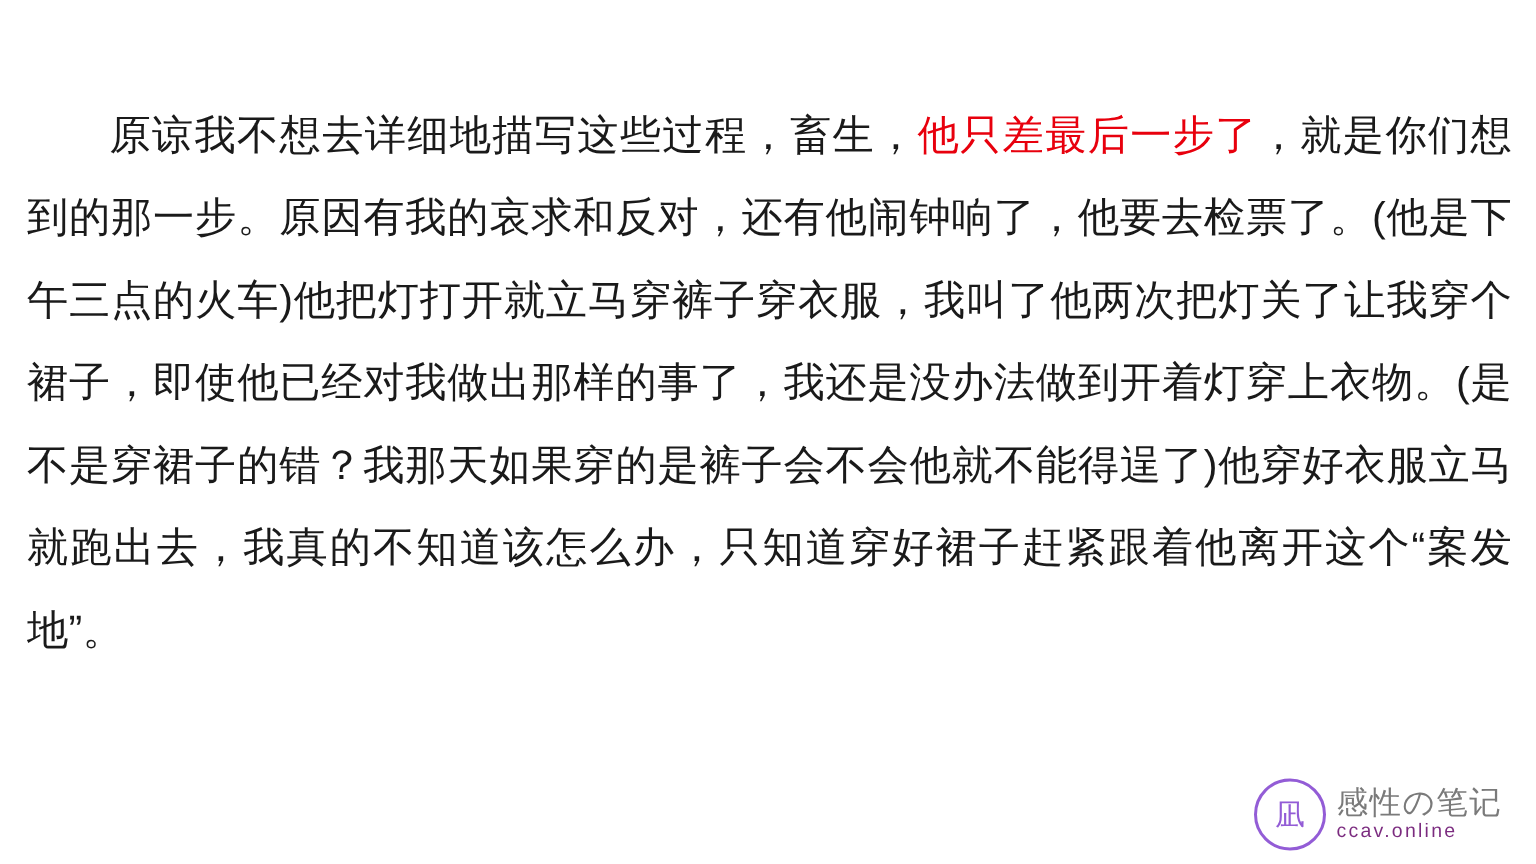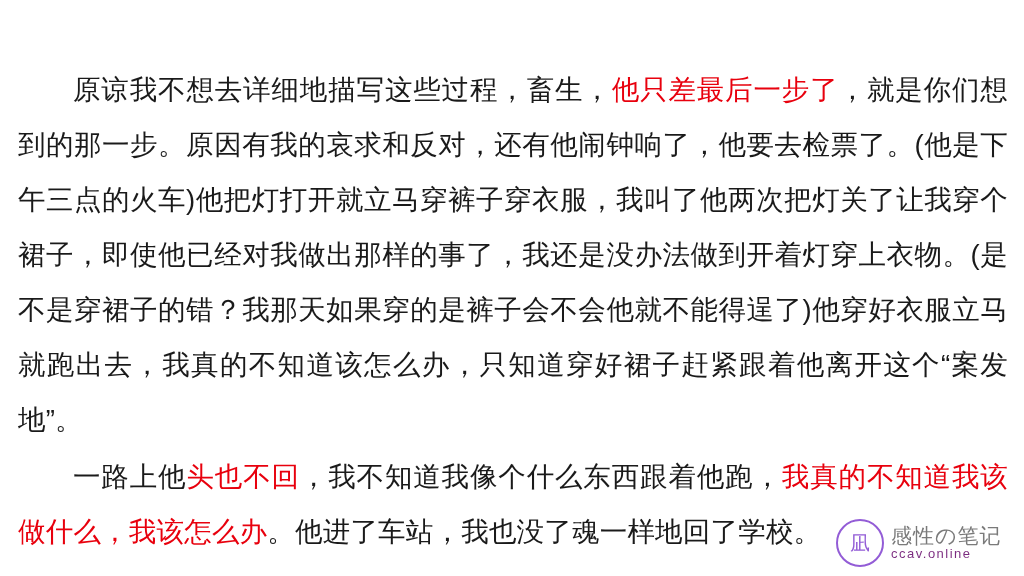--- a/index.html
+++ b/index.html
@@ -87,23 +87,20 @@
 </style>
 </head>
 <body>
 
 <div class="page">
 
   <div class="text-body">
     <p class="para">
       <span>原谅我不想去详细地描写这些过程，畜生，</span><span class="hl">他只差最后一步了</span><span>，就是你们想到的那一步。原因有我的哀求和反对，还有他闹钟响了，他要去检票了。(他是下午三点的火车)他把灯打开就立马穿裤子穿衣服，我叫了他两次把灯关了让我穿个裙子，即使他已经对我做出那样的事了，我还是没办法做到开着灯穿上衣物。(是不是穿裙子的错？我那天如果穿的是裤子会不会他就不能得逞了)他穿好衣服立马就跑出去，我真的不知道该怎么办，只知道穿好裙子赶紧跟着他离开这个“案发地”。</span>
     </p>
-    <p class="para">
-      <span>一路上他</span><span class="hl">头也不回</span><span>，我不知道我像个什么东西跟着他跑，</span><span class="hl">我真的不知道我该做什么，我该怎么办</span><span>。他进了车站，我也没了魂一样地回了学校。</span>
-    </p>
   </div>
 
   <div class="watermark">
     <div class="wm-badge">凪</div>
     <div class="wm-texts">
       <div class="wm-main">感性の笔记</div>
       <div class="wm-sub">ccav.online</div>
     </div>
   </div>
 

